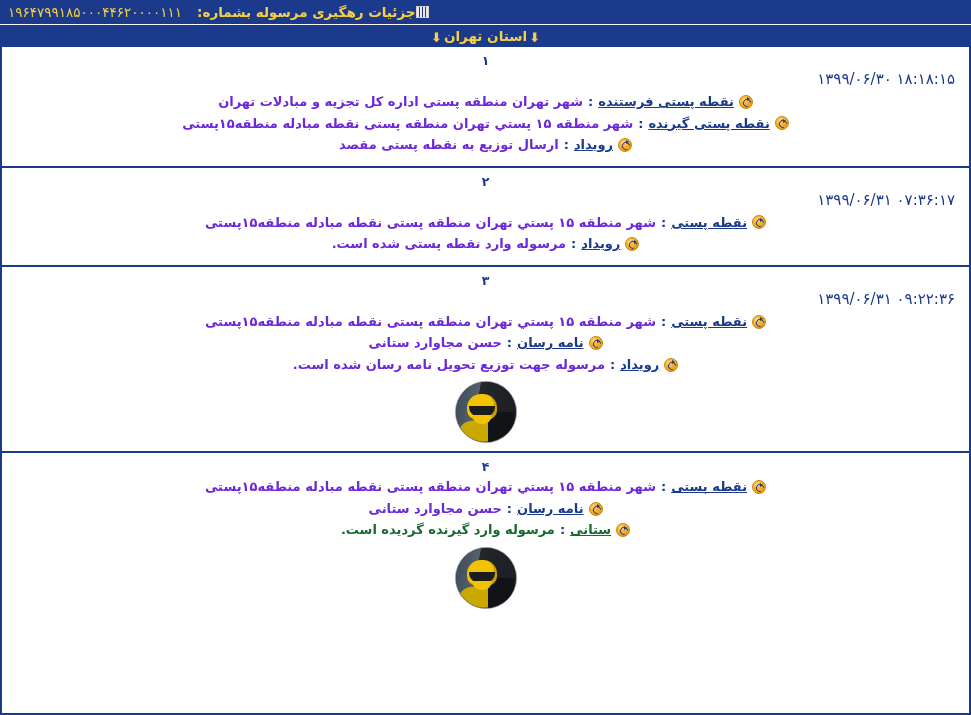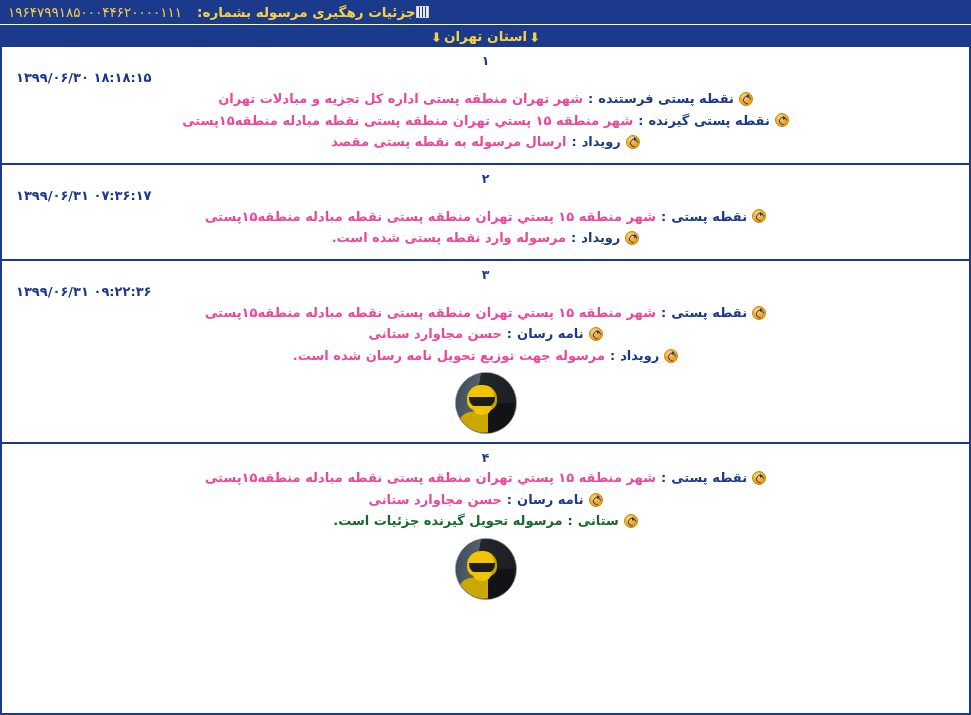--- a/index.html
+++ b/index.html
@@ -83,45 +83,46 @@
   .event:last-child { border-bottom: none; }
 
   .ev-index {
     text-align: center;
     color: #1b3a8c;
     font-size: 12.5px;
     font-weight: bold;
     margin-bottom: 2px;
   }
   .ev-datetime {
-    text-align: left;
+    text-align: right;
     color: #1b3a8c;
-    font-size: 13px;
-    font-weight: bold;
+    font-size: 15px;
+    font-weight: normal;
     margin-bottom: 5px;
     direction: ltr;
     unicode-bidi: isolate;
   }
   .ev-row {
     display: flex;
     align-items: center;
     justify-content: center;
     gap: 5px;
     margin: 4px 0;
     font-size: 13px;
     line-height: 1.35;
   }
   .ev-label {
     color: #1b3a8c;
     font-weight: bold;
     white-space: nowrap;
+    text-decoration: underline;
   }
   .ev-colon { color: #1b3a8c; font-weight: bold; }
   .ev-value {
-    color: #ec4899;
+    color: #6d28d9;
     font-weight: bold;
   }
   .ev-row.result .ev-label,
   .ev-row.result .ev-value { color: #166a2e; }
 
   
   .bullet {
     flex: none;
     width: 14px;
     height: 14px;
@@ -239,21 +240,21 @@
           <div class="ev-row">
             <span class="bullet"></span>
             <span class="ev-label">نقطه پستی گیرنده</span>
             <span class="ev-colon">:</span>
             <span class="ev-value">شهر منطقه ۱۵ پستي  تهران منطقه پستی نقطه مبادله منطقه۱۵پستی</span>
           </div>
           <div class="ev-row">
             <span class="bullet"></span>
             <span class="ev-label">رویداد</span>
             <span class="ev-colon">:</span>
-            <span class="ev-value">ارسال مرسوله به نقطه پستی مقصد</span>
+            <span class="ev-value">ارسال توزیع به نقطه پستی مقصد</span>
           </div>
         </div>
         <div class="event">
           <div class="ev-index">۲</div>
           <div class="ev-datetime">۱۳۹۹/۰۶/۳۱ ۰۷:۳۶:۱۷</div>
           <div class="ev-row">
             <span class="bullet"></span>
             <span class="ev-label">نقطه پستی</span>
             <span class="ev-colon">:</span>
             <span class="ev-value">شهر منطقه ۱۵ پستي  تهران منطقه پستی نقطه مبادله منطقه۱۵پستی</span>
@@ -308,21 +309,21 @@
           <div class="ev-row">
             <span class="bullet"></span>
             <span class="ev-label">نامه رسان</span>
             <span class="ev-colon">:</span>
             <span class="ev-value">حسن مجاوارد ستانی</span>
           </div>
           <div class="ev-row result">
             <span class="bullet"></span>
             <span class="ev-label">ستانی</span>
             <span class="ev-colon">:</span>
-            <span class="ev-value">مرسوله تحویل گیرنده جزئیات است.</span>
+            <span class="ev-value">مرسوله وارد گیرنده گردیده است.</span>
           </div>
           <div class="photo-wrap">
             <div class="photo">
               <span class="bg-left"></span>
               <span class="jacket"></span>
               <span class="shoulder"></span>
               <span class="helmet"></span>
               <span class="visor"></span>
               <span class="chin"></span>
             </div>

